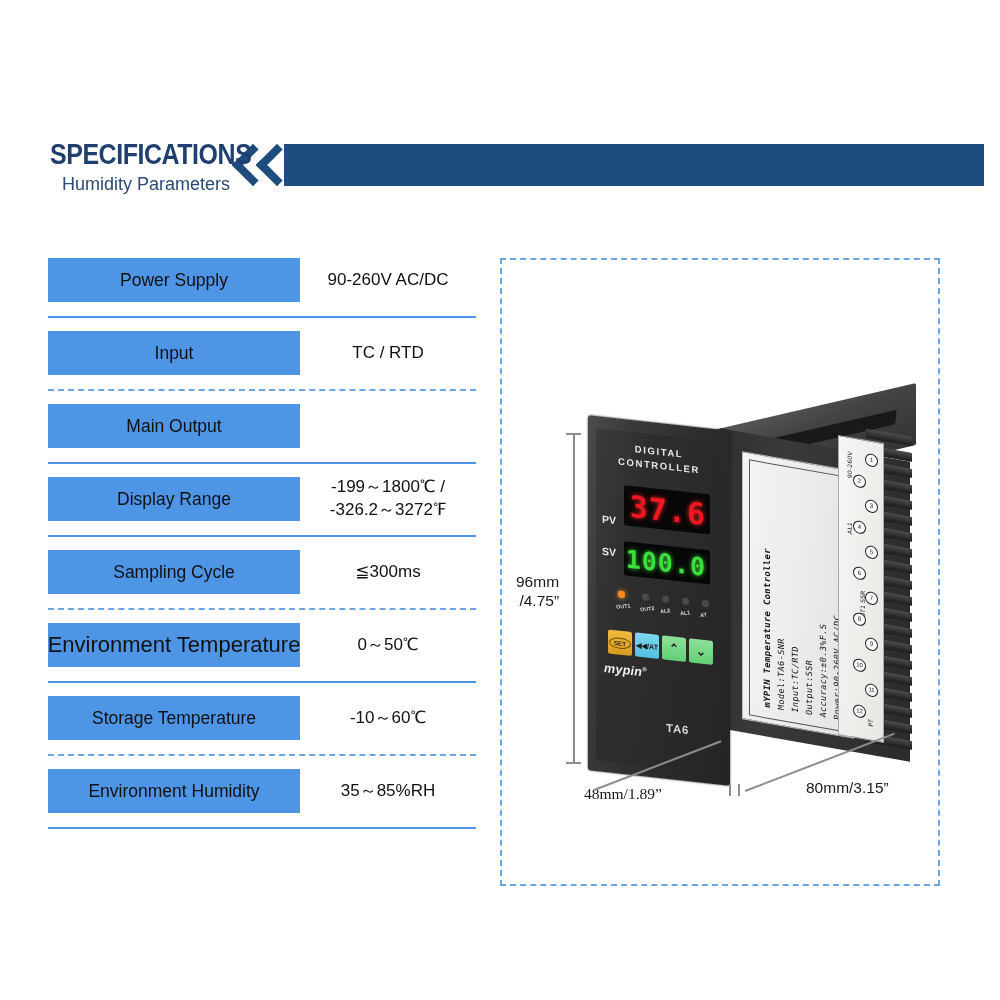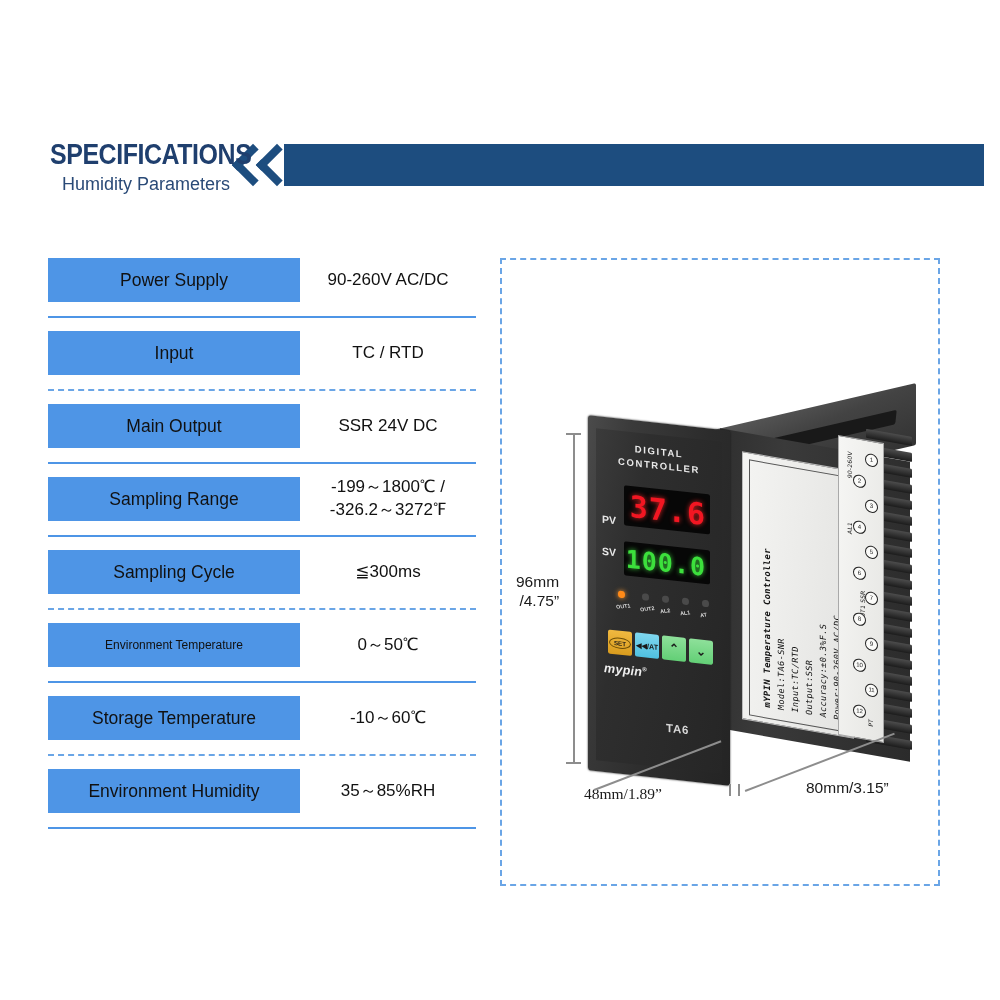--- a/index.html
+++ b/index.html
@@ -85,21 +85,21 @@
     background: #4e95e6;
     display: flex;
     align-items: center;
     justify-content: center;
     color: #111111;
     font-size: 17.5px;
     white-space: nowrap;
     box-sizing: border-box;
     padding: 0 2px;
   }
-  .row-label.tight { font-size: 12px; }
+  .row-label.tight { font-size: 22px; }
   .row-value {
     flex: 1;
     display: flex;
     flex-direction: column;
     align-items: center;
     justify-content: center;
     color: #111111;
     font-size: 17px;
     line-height: 1.35;
     white-space: nowrap;
@@ -408,29 +408,26 @@
           <div class="row-label">Input</div>
           <div class="row-value">
             <span class="ln">TC / RTD</span>
           </div>
         </div>
         <div class="sep dashed"></div>
       </div>
       <div class="spec-row">
         <div class="row-inner">
           <div class="row-label">Main Output</div>
-          <div class="row-value">
-            <span class="ln">SSR 24V DC</span>
-          </div>
         </div>
         <div class="sep solid"></div>
       </div>
       <div class="spec-row">
         <div class="row-inner">
-          <div class="row-label">Sampling Range</div>
+          <div class="row-label">Display Range</div>
           <div class="row-value">
             <span class="ln">-199～1800℃ /</span>
             <span class="ln">-326.2～3272℉</span>
           </div>
         </div>
         <div class="sep solid"></div>
       </div>
       <div class="spec-row">
         <div class="row-inner">
           <div class="row-label">Sampling Cycle</div>

